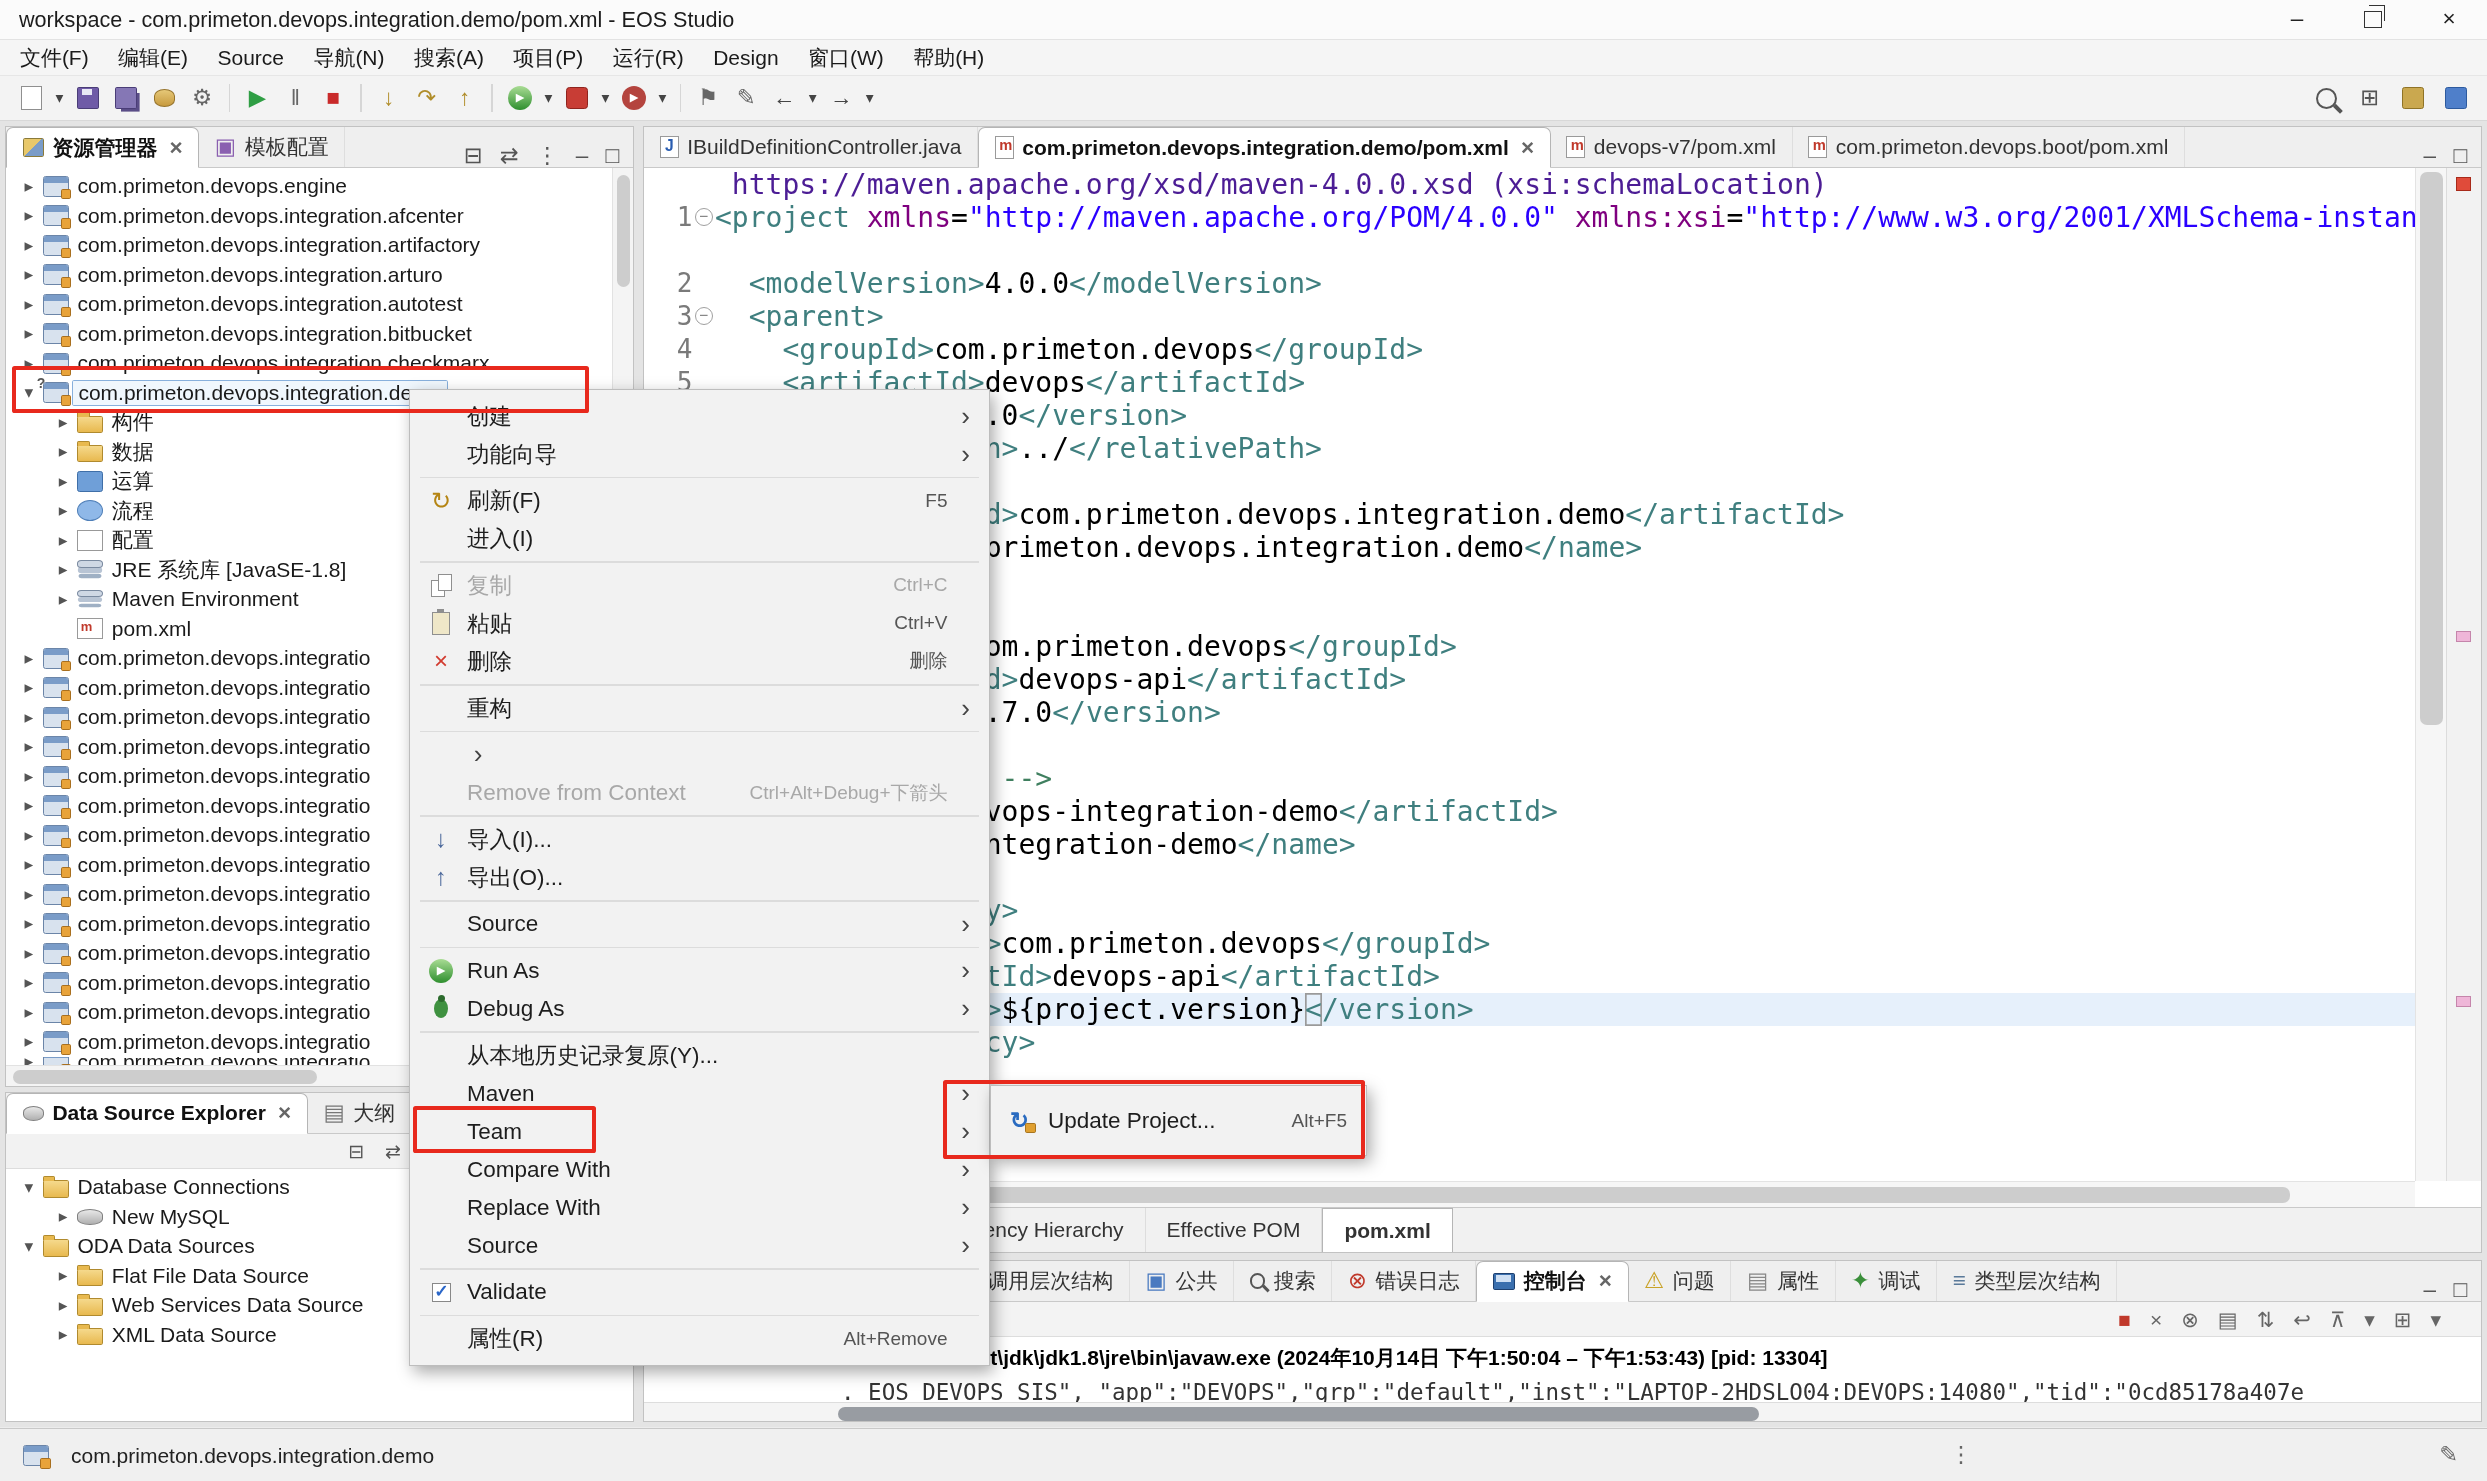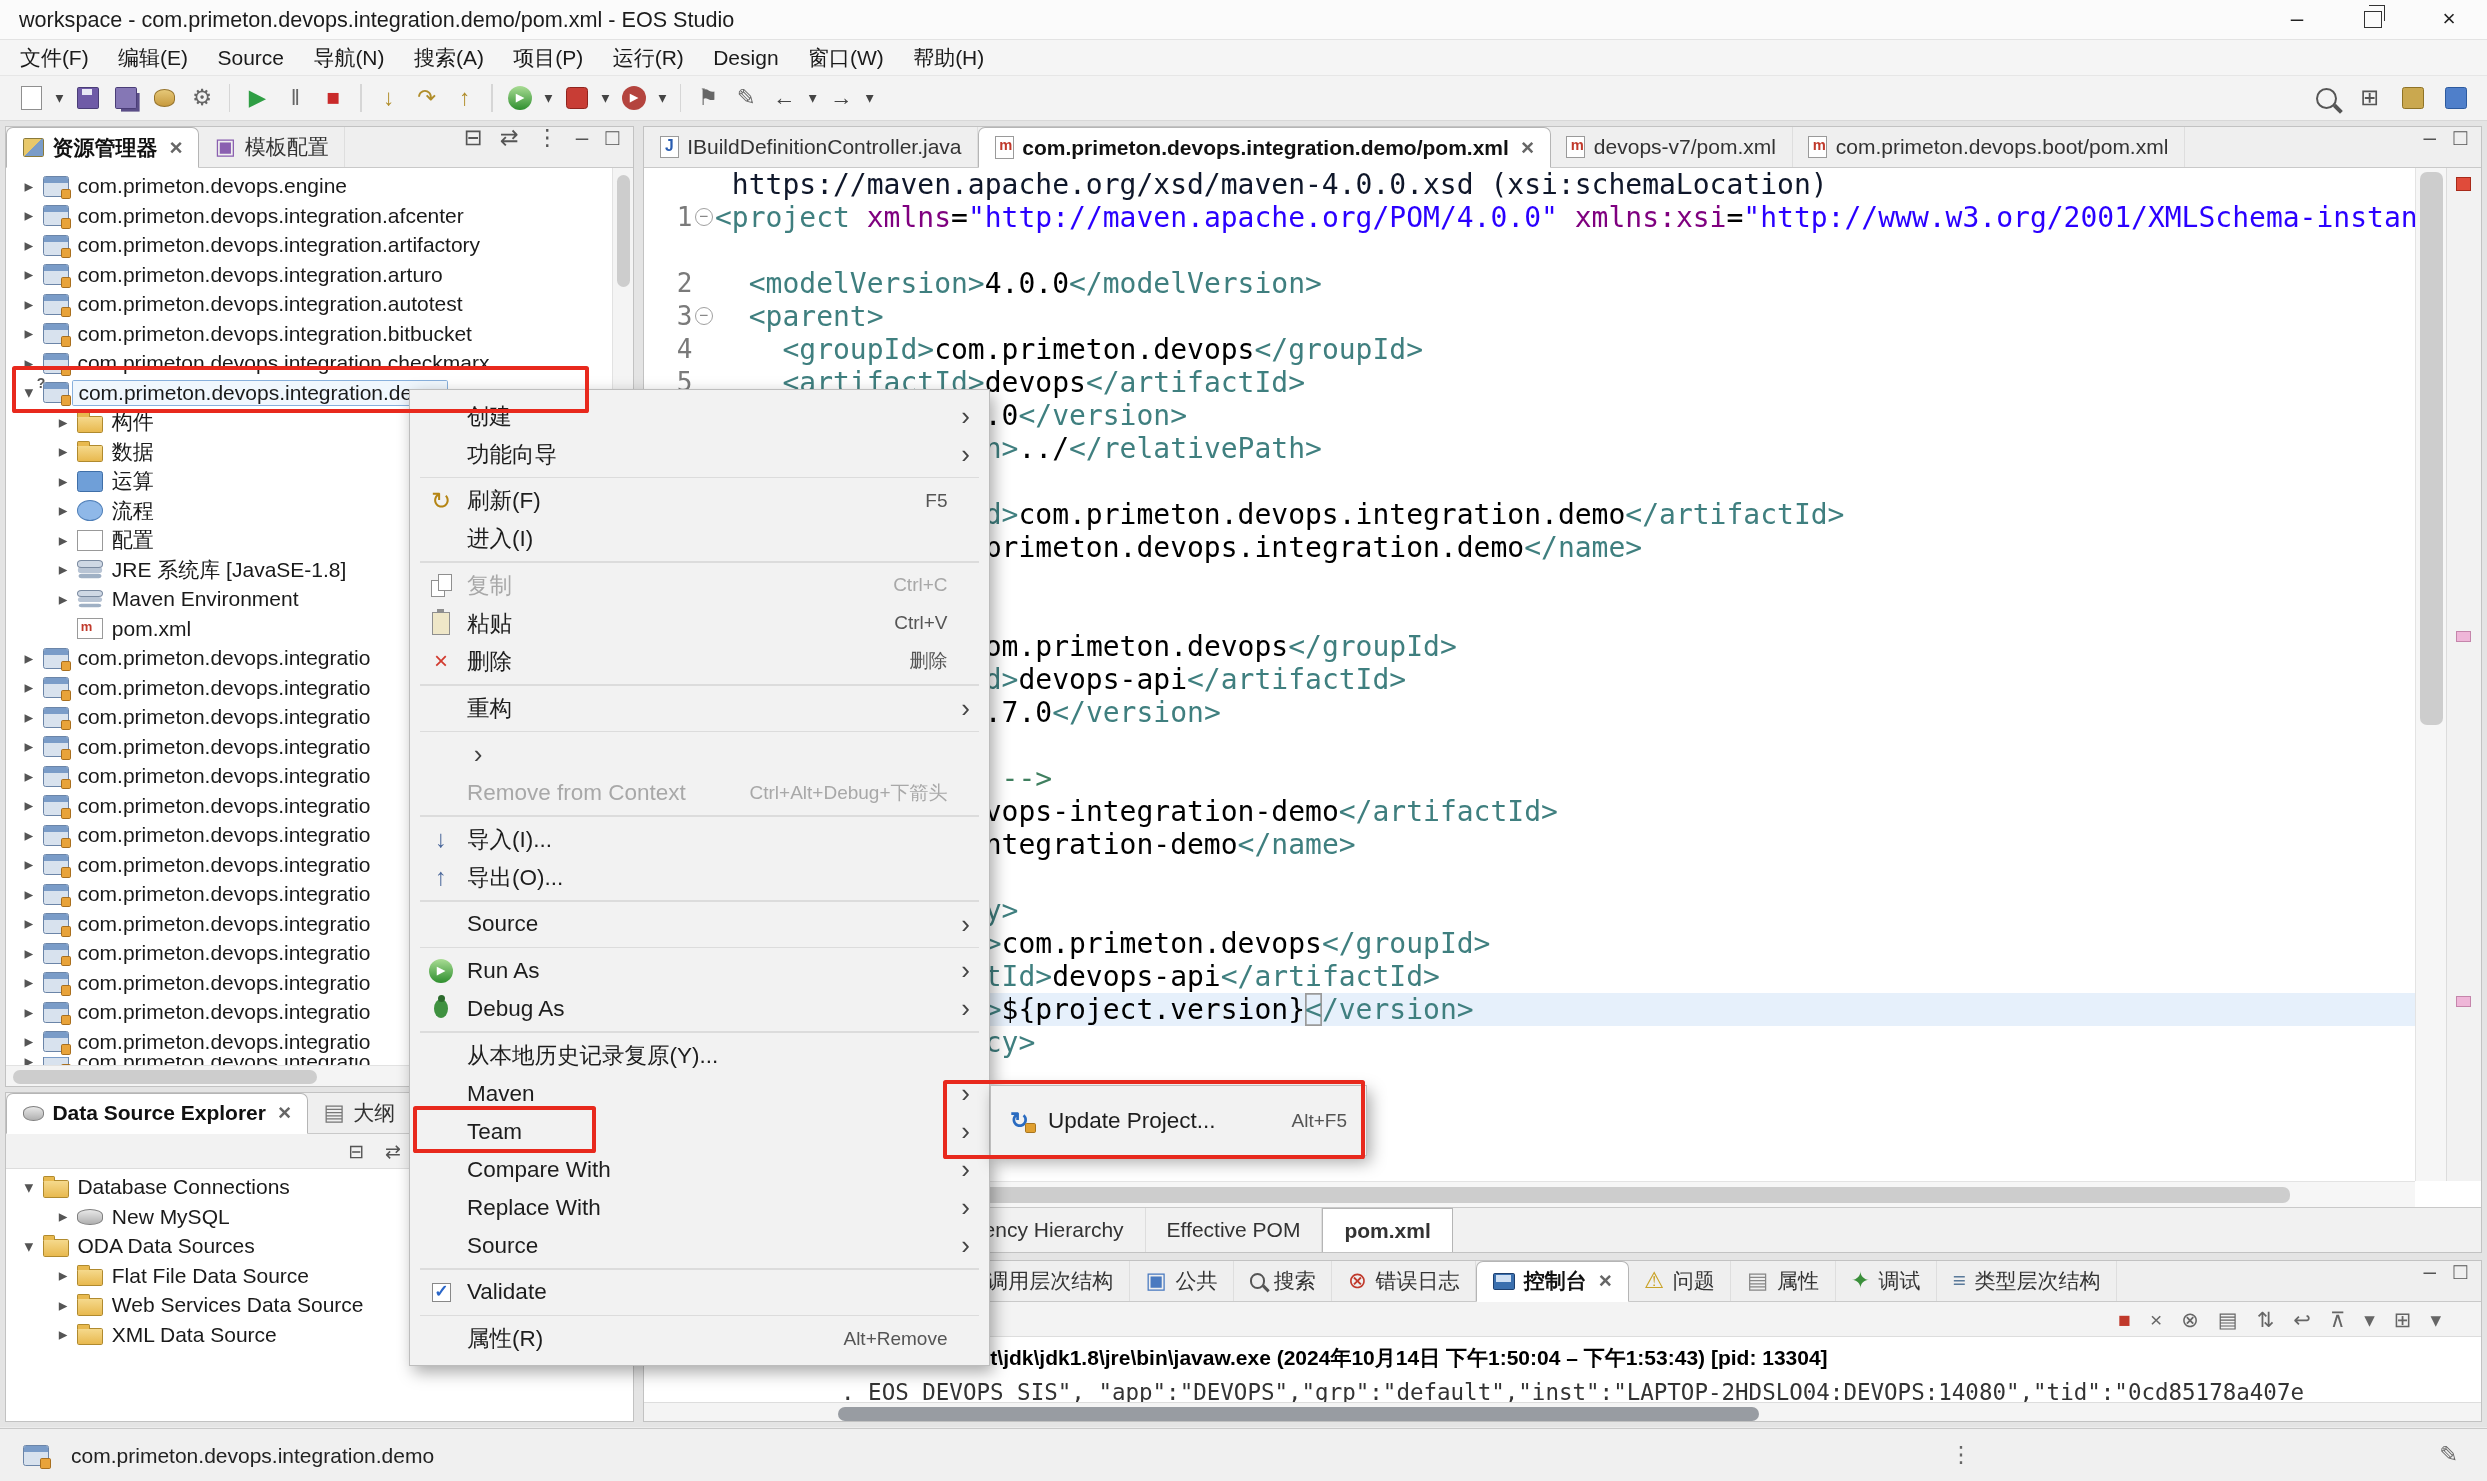--- a/index.html
+++ b/index.html
@@ -68,21 +68,21 @@
   
   .workbench{position:absolute;left:0;top:121px;width:2487px;height:1306px;background:#e4e4e4}
   .panel{position:absolute;background:#fff;border:0.9px solid #c2c2c2}
 
   #pkg-panel{left:5.2px;top:5.2px;width:629px;height:961px}
   #dse-panel{left:5.2px;top:971px;width:629px;height:330px}
   #editor-panel{left:643px;top:5.2px;width:1839px;height:1127px}
   #console-panel{left:643px;top:1139px;width:1839px;height:162px}
 
   
-  .tabbar{height:41px;display:flex;align-items:flex-start;background:#efefef;border-bottom:0.9px solid #c9c9c9;position:relative}
+  .tabbar{height:41px;display:flex;align-items:flex-end;background:#efefef;border-bottom:0.9px solid #c9c9c9;position:relative}
   .tabs-holder{display:flex;height:100%}
   .tab{display:flex;align-items:center;gap:8.6px;padding:0 15.6px;font-size:21px;color:#333;
     border-right:0.9px solid #dedede;white-space:nowrap}
   .tab.active{background:#fff;border:0.9px solid #b5b5b5;border-bottom:0.9px solid #fff;
     border-radius:7px 7px 0 0;font-weight:bold;color:#111;margin-bottom:-0.9px}
   .tlb{white-space:nowrap}
   .tx{font-size:22.5px;color:#666;margin-left:3.5px}
   .tic{display:inline-flex;align-items:center;justify-content:center}
   .view-tools{margin-left:auto;display:flex;align-items:center;gap:17.3px;padding-right:14px}
   .vtool{display:flex;align-items:center;justify-content:center}
@@ -132,21 +132,21 @@
   .gut{flex:0 0 50px;text-align:right;color:#7a7a7a;padding-right:1.7px;font-size:26px}
   .fold{flex:0 0 21px;position:relative}
   .fold-m{position:absolute;left:0.9px;top:7px;width:18px;height:18px;border:1.7px solid #a0a0a0;border-radius:50%;
     color:#888;font-size:14.7px;line-height:14px;text-align:center;background:#fff}
   .codeln{flex:1 0 auto}
   .crow.hl .codeln{background:#e6f0fb}
   .xt{color:#3f7f7f}
   .xv{color:#2a00ff}
   .xa{color:#7f007f}
   .xx{color:#000}
-  .xc{color:#0f172a}
+  .xc{color:#4c1d95}
   .xm{color:#3f7f5f}
   .xtb{color:#3f7f7f;box-shadow:inset 0 0 0 1.7px #9a9a9a}
 
   .ed-vscroll{position:absolute;top:41px;right:35px;width:31px;bottom:71px;background:#f6f6f6;border-left:0.9px solid #e3e3e3}
   .ruler{position:absolute;top:41px;right:0;width:35px;bottom:71px;background:#f2f2f2;border-left:0.9px solid #dcdcdc}
   .mark{position:absolute;left:8.6px;width:15.6px}
   .mark.red{background:#e04b3a;border:0.9px solid #a82a1a;height:14px}
   .mark.pink{background:#efb6d8;border:0.9px solid #c585ab;height:10.4px}
   .ed-hscroll{position:absolute;left:0;right:66px;bottom:45px;height:26px;background:#f6f6f6;border-top:0.9px solid #e3e3e3}
   .ed-hscroll .hthumb{top:5.2px;height:15.6px}

